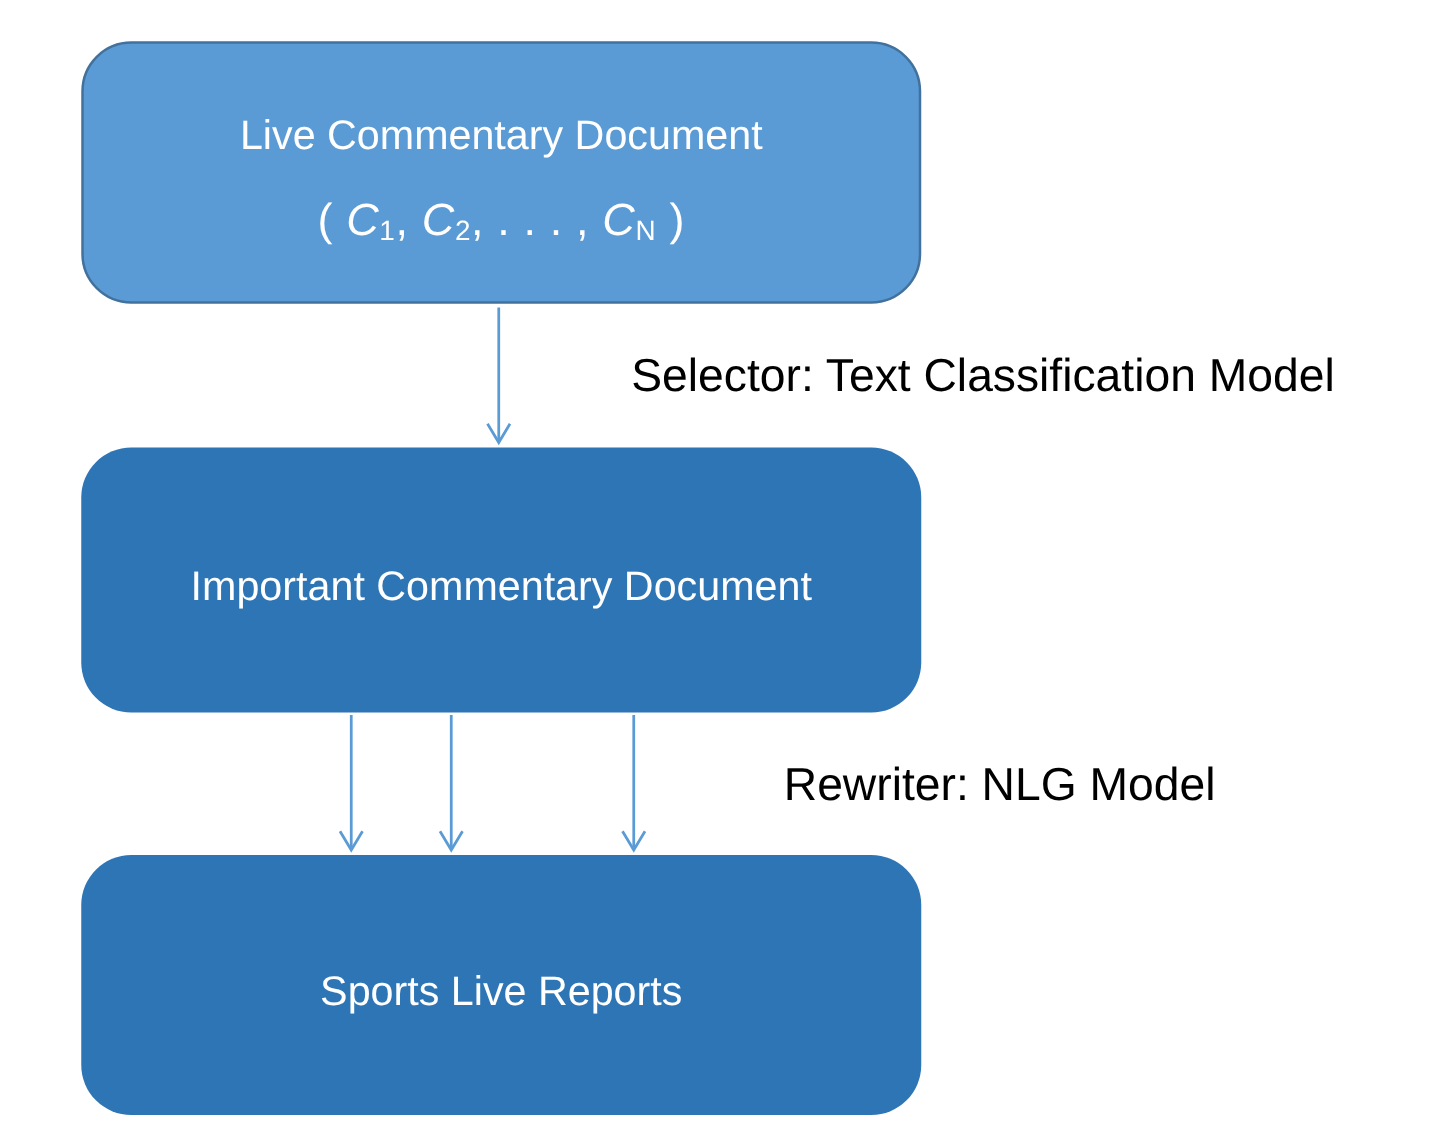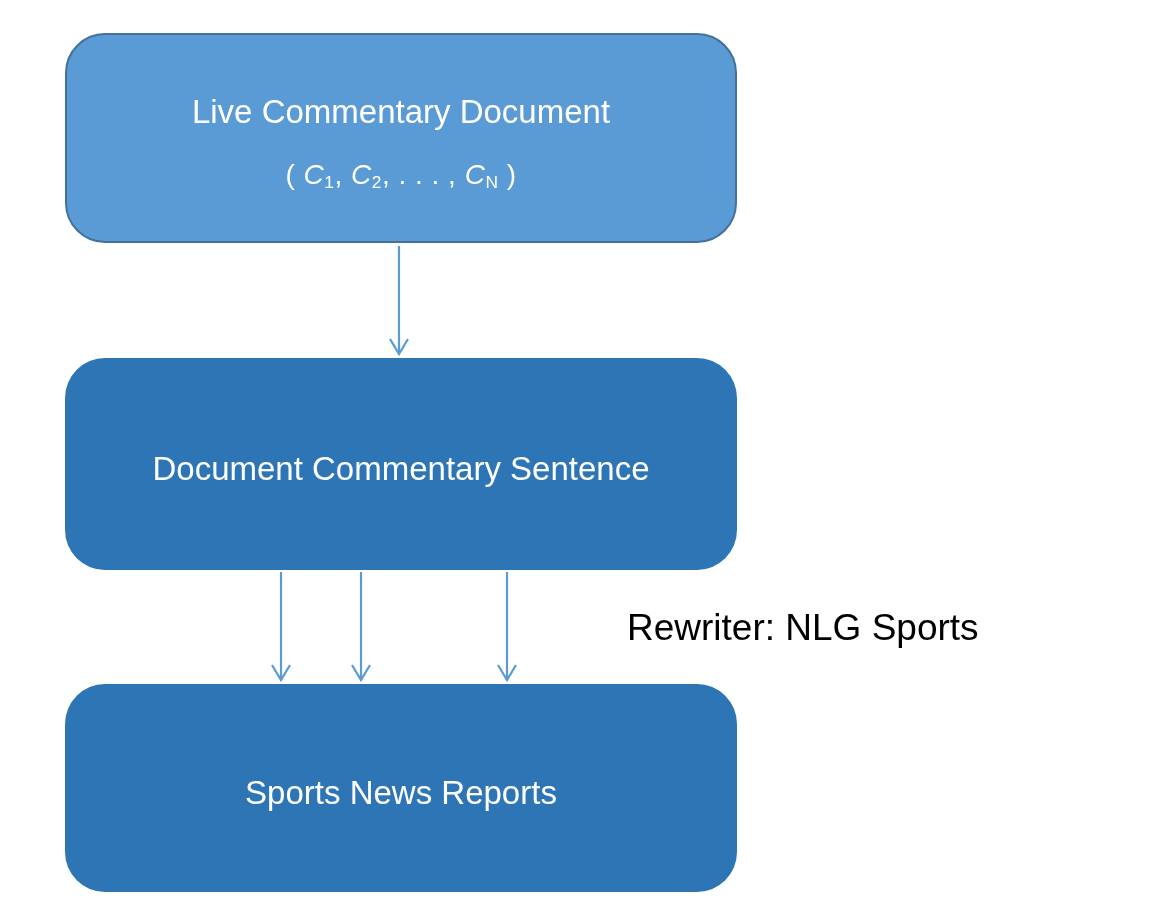--- a/index.html
+++ b/index.html
@@ -40,21 +40,21 @@
   #box-live      { top: 33px;  height: 210px; }
   #box-important { top: 358px; height: 212px; }
   #box-sports    { top: 684px; height: 208px; }
 
   .node-title {
     font-size: 33px;
     line-height: 1.05;
     white-space: nowrap;
   }
   .formula {
-    font-size: 28px;
+    font-size: 36px;
     line-height: 1.1;
     white-space: nowrap;
     letter-spacing: 0.5px;
   }
   .formula .it { font-style: italic; }
   .formula sub.sb {
     font-size: 0.62em;
     line-height: 1;
     vertical-align: baseline;
     position: relative;
@@ -87,25 +87,25 @@
 <body>
 
 <div class="canvas">
 
   <div class="node node--light" id="box-live">
     <div class="node-title">Live Commentary Document</div>
     <div class="formula"><span>( </span><span class="it">C</span><sub class="sb"><span class="it"></span><span>1</span></sub><span>, </span><span class="it">C</span><sub class="sb"><span class="it"></span><span>2</span></sub><span>, . . . , </span><span class="it">C</span><sub class="sb"><span class="it"></span><span>N</span></sub><span> )</span></div>
   </div>
 
   <div class="node node--dark" id="box-important">
-    <div class="node-title">Document Commentary Sentence</div>
+    <div class="node-title">Important Commentary Document</div>
   </div>
 
   <div class="node node--dark" id="box-sports">
-    <div class="node-title">Sports News Reports</div>
+    <div class="node-title">Sports Live Reports</div>
   </div>
 
   <svg class="arrows-layer" viewBox="0 0 1158 916" aria-hidden="true">
     <g class="arrow">
       <line x1="399" y1="246" x2="399" y2="352"></line>
       <polyline points="390,339 399,354 408,339"></polyline>
     </g>
     <g class="arrow">
       <line x1="281" y1="572" x2="281" y2="678"></line>
       <polyline points="272,665 281,680 290,665"></polyline>
@@ -113,15 +113,16 @@
     <g class="arrow">
       <line x1="361" y1="572" x2="361" y2="678"></line>
       <polyline points="352,665 361,680 370,665"></polyline>
     </g>
     <g class="arrow">
       <line x1="507" y1="572" x2="507" y2="678"></line>
       <polyline points="498,665 507,680 516,665"></polyline>
     </g>
   </svg>
 
-  <div class="flow-label" id="label-rewriter">Rewriter: NLG Sports</div>
+  <div class="flow-label" id="label-selector">Selector: Text Classification Model</div>
+  <div class="flow-label" id="label-rewriter">Rewriter: NLG Model</div>
 
 </div>
 
 </body></html>

